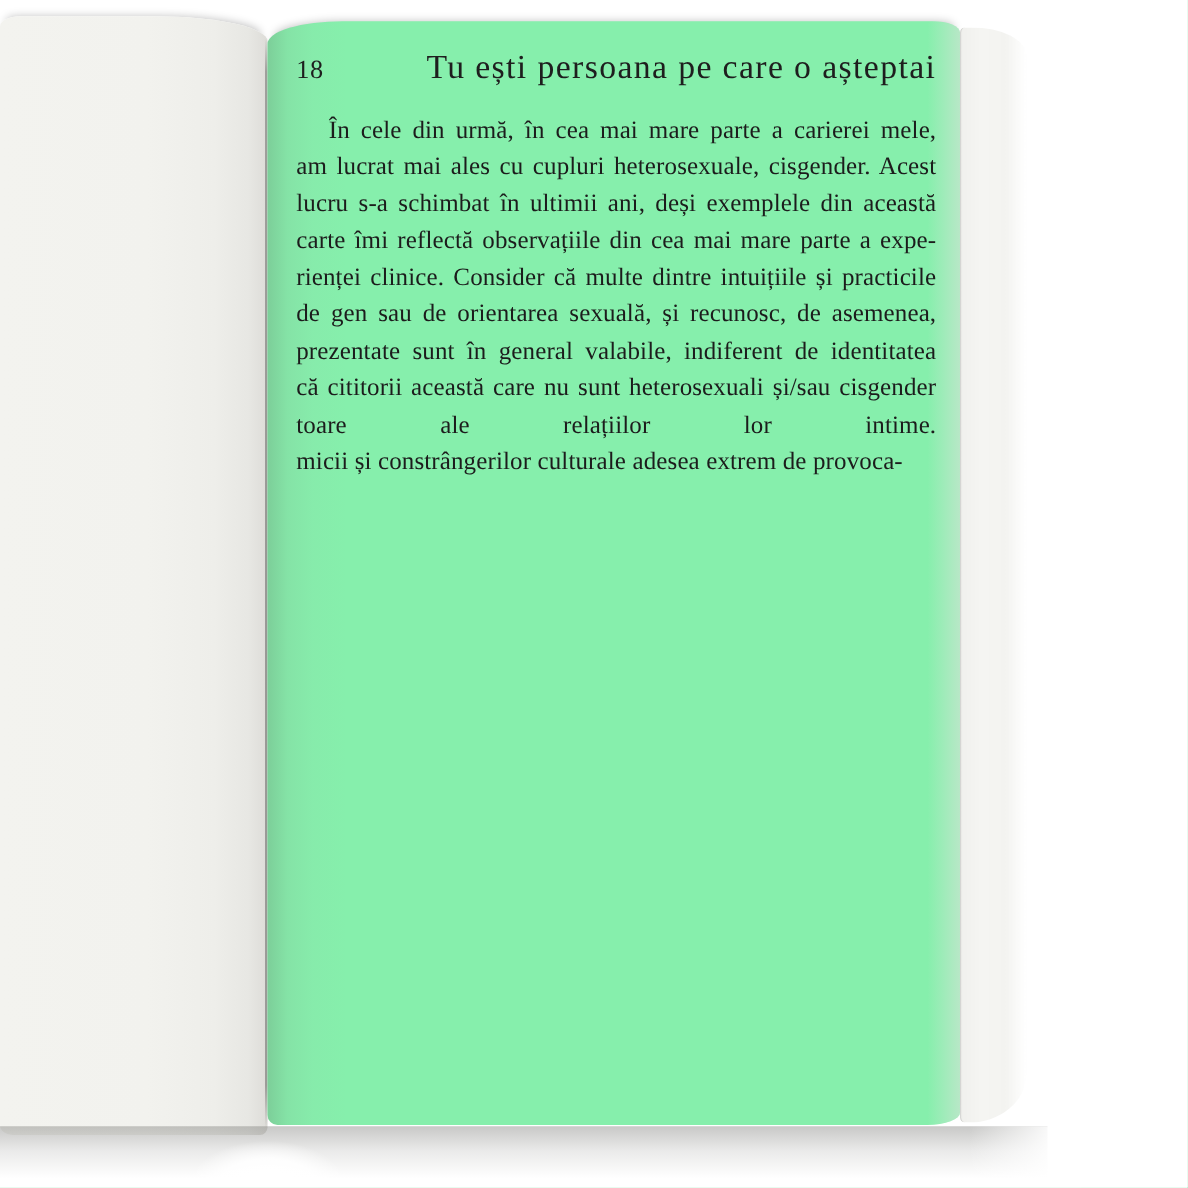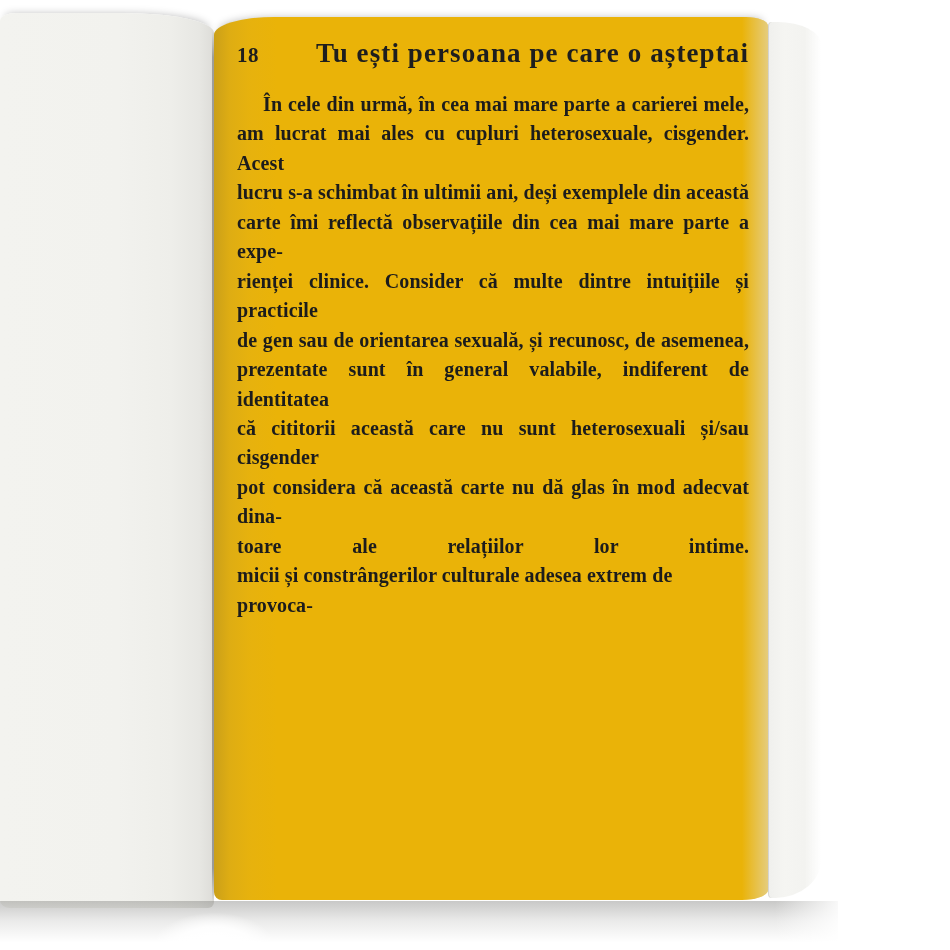--- a/index.html
+++ b/index.html
@@ -44,25 +44,24 @@
       rgba(150,150,147,0) 100%);
   }
 
   
   .right-page {
     position: absolute;
     left: 214px;
     top: 17px;
     width: 554px;
     height: 883px;
-    background: #eab308;
+    background: #86efac;
     border-radius: 60px 22px 26px 8px / 18px 9px 10px 8px;
     box-shadow: 0 -5px 8px -6px rgba(0,0,0,0.28);
     overflow: hidden;
-    font-weight: bold;
   }
   .gutter-shade {
     position: absolute;
     left: 0; top: 0; bottom: 0;
     width: 64px;
     background: linear-gradient(to right,
       rgba(90,90,85,0.22) 0px,
       rgba(120,120,115,0.10) 16px,
       rgba(150,150,145,0.04) 36px,
       rgba(0,0,0,0) 64px);
@@ -180,21 +179,20 @@
 
     <div class="body-text">
       <div class="text-line">În cele din urmă, în cea mai mare parte a carierei mele,</div>
       <div class="text-line">am lucrat mai ales cu cupluri heterosexuale, cisgender. Acest</div>
       <div class="text-line">lucru s-a schimbat în ultimii ani, deși exemplele din această</div>
       <div class="text-line">carte îmi reflectă observațiile din cea mai mare parte a expe-</div>
       <div class="text-line">rienței clinice. Consider că multe dintre intuițiile și practicile</div>
       <div class="text-line">de gen sau de orientarea sexuală, și recunosc, de asemenea,</div>
       <div class="text-line">prezentate sunt în general valabile, indiferent de identitatea</div>
       <div class="text-line">că cititorii această care nu sunt heterosexuali și/sau cisgender</div>
-      <div class="text-line">pot considera că această carte nu dă glas în mod adecvat dina-</div>
       <div class="text-line">toare ale relațiilor lor intime.</div>
       <div class="text-line">micii și constrângerilor culturale adesea extrem de provoca-</div>
     </div>
   </div>
 
   <div class="fore-edge"></div>
 
   <div class="bottom-shadow"></div>
   <div class="shadow-right-fade"></div>
   <div class="spine-light"></div>

